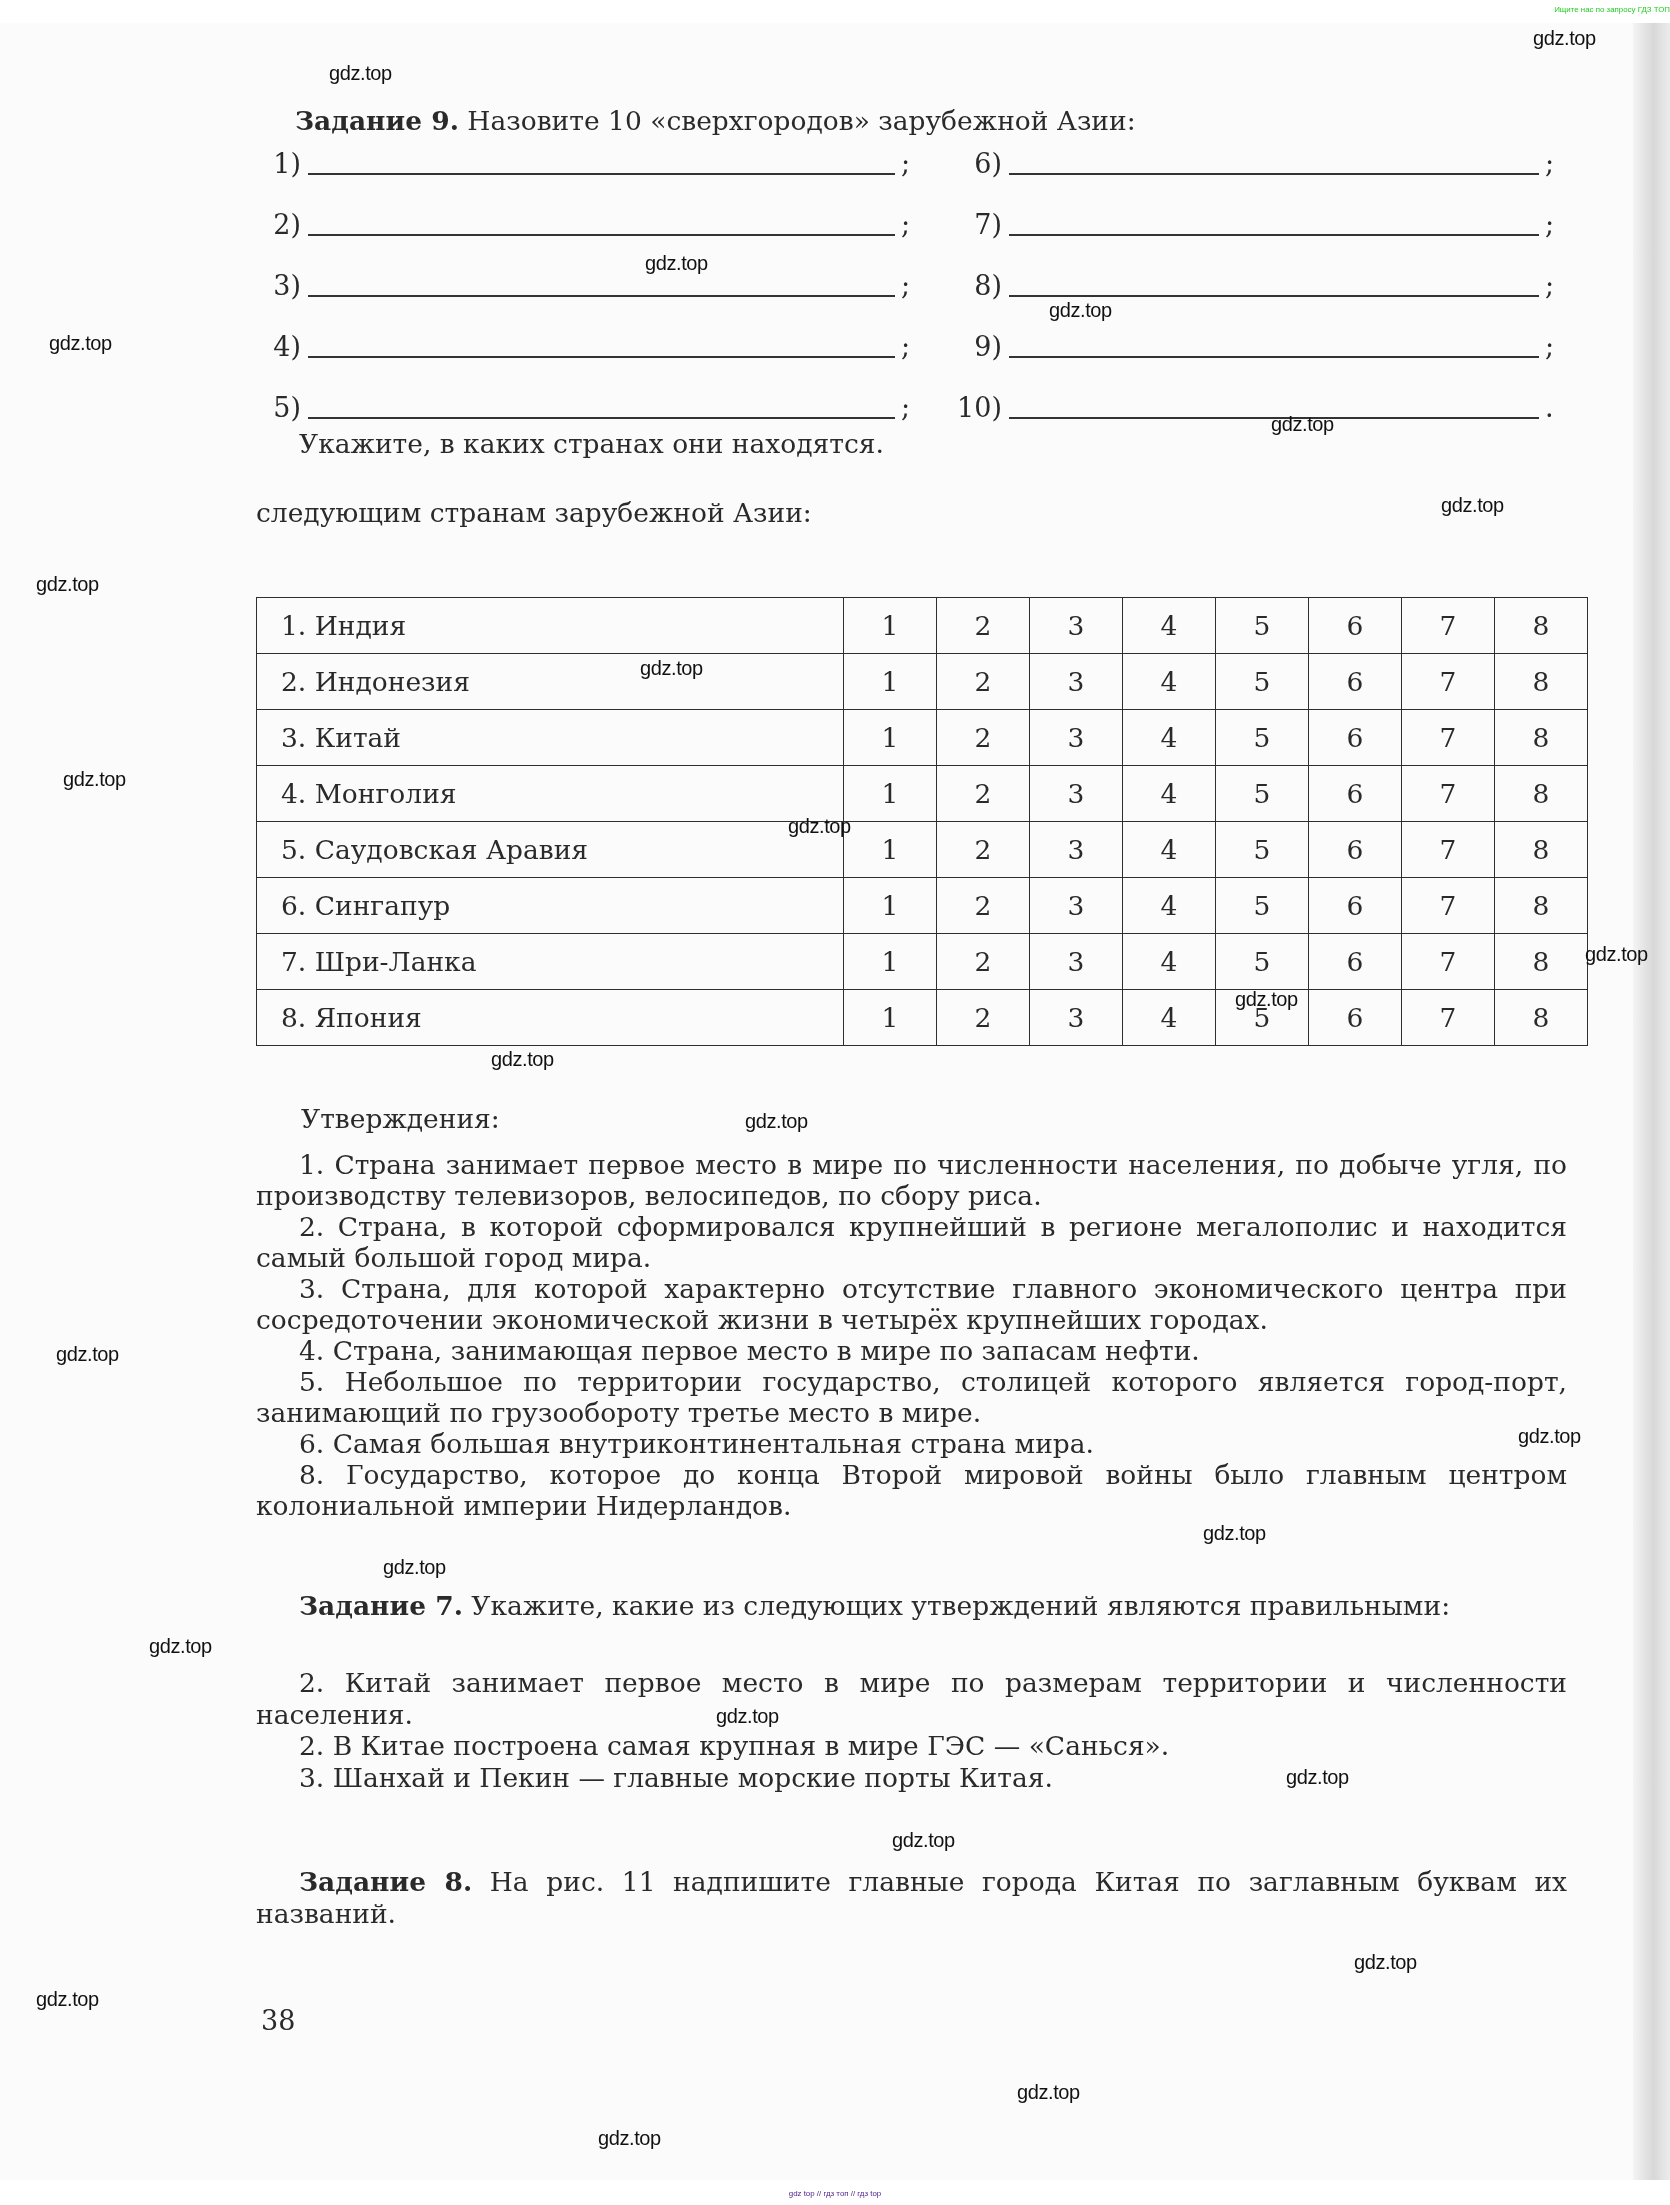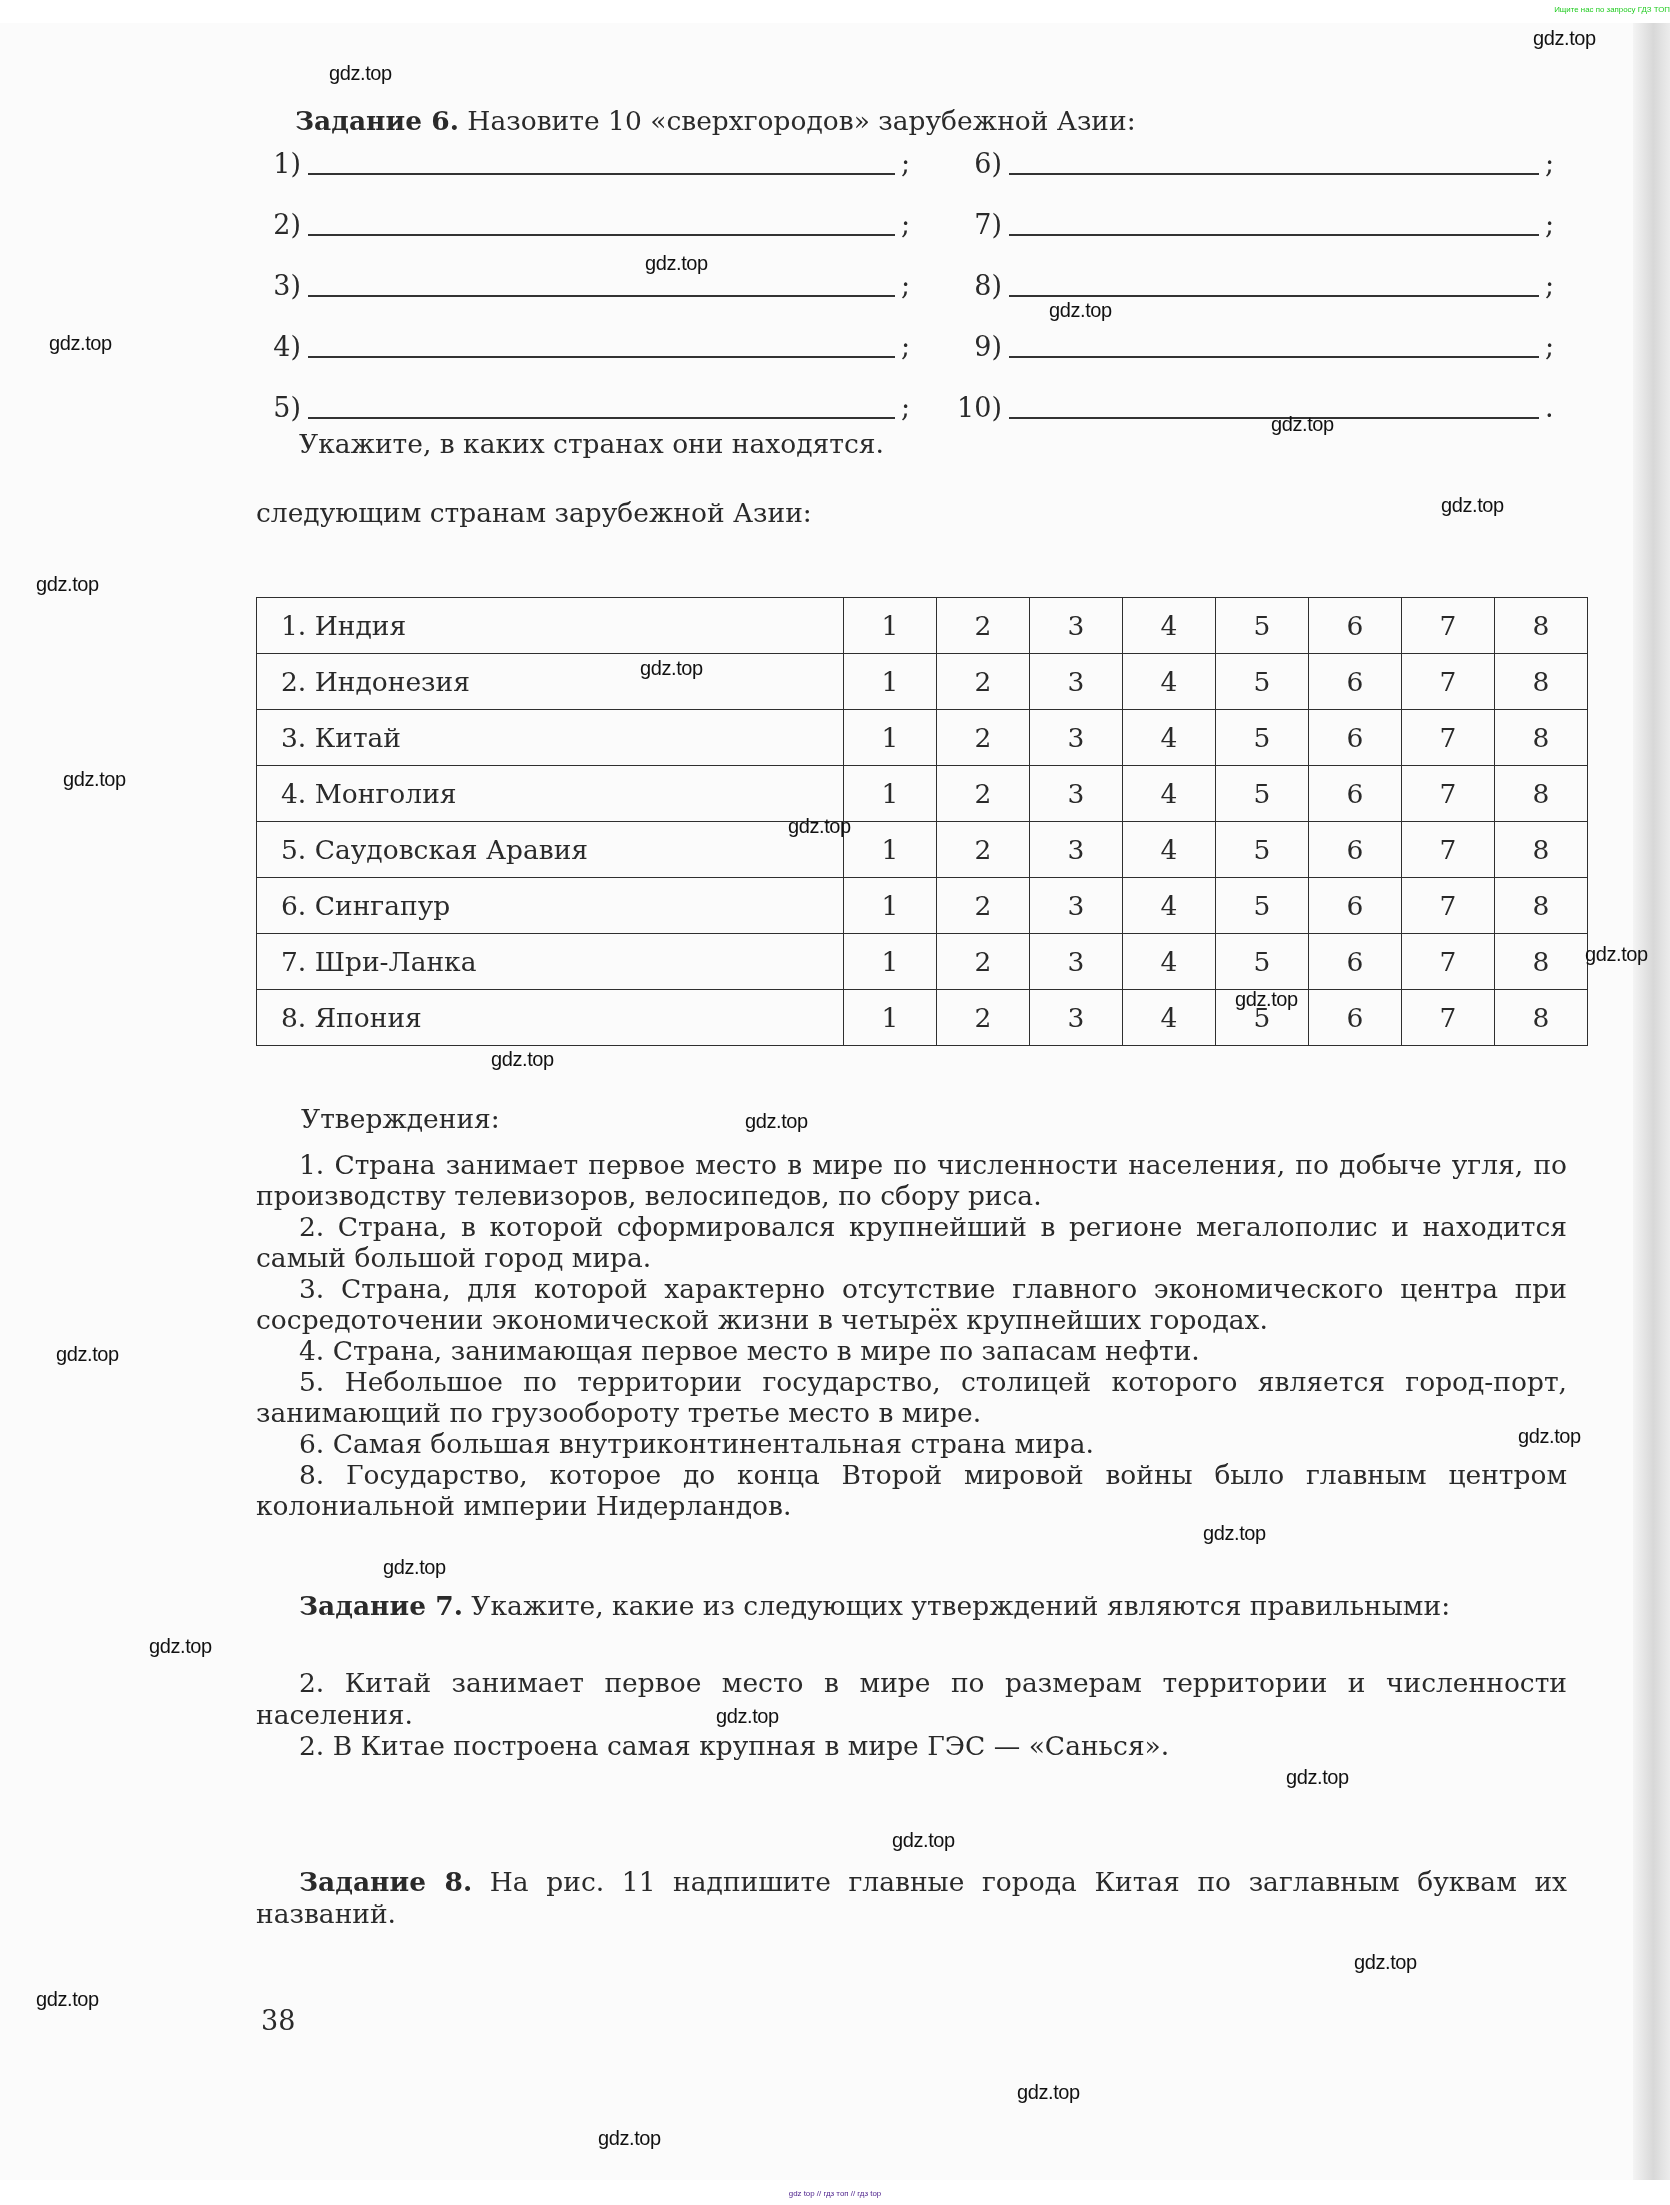--- a/index.html
+++ b/index.html
@@ -56,21 +56,21 @@
 <body>
 
 <div class="top-banner">
   <span style="color:#22cc22">Ищите нас по запросу ГДЗ ТОП</span>
 </div>
 
 <div class="page"></div>
 <div class="page-edge"></div>
 
 <div class="txt" style="left:295px; top:105px;">
-  <span class="bold">Задание 6.</span>
+  <span class="bold">Задание 9.</span>
   <span>Назовите 10 «сверхгородов» зарубежной Азии:</span>
 </div>
 
 <div class="blank-row" style="left:272px; top:143px;">
   <span class="num">1)</span>
   <span class="line" style="width:587px"></span>
   <span class="end">;</span>
 </div>
 <div class="blank-row" style="left:272px; top:204px;">
   <span class="num">2)</span>
@@ -233,20 +233,21 @@
 <div class="para" style="left:256px; top:1590px;">
   <div style="text-indent:43px">
     <span class="lead">Задание 7.</span>
     <span>Укажите, какие из следующих утверждений являются правильными:</span>
   </div>
 </div>
 
 <div class="para" style="left:256px; top:1667px;">
   <div style="text-indent:43px">2. Китай занимает первое место в мире по размерам территории и численности населения.</div>
   <div style="text-indent:43px">2. В Китае построена самая крупная в мире ГЭС — «Санься».</div>
+  <div style="text-indent:43px">3. Шанхай и Пекин — главные морские порты Китая.</div>
 </div>
 
 <div class="para" style="left:256px; top:1866px;">
   <div style="text-indent:43px">
     <span class="lead">Задание 8.</span>
     <span>На рис. 11 надпишите главные города Китая по заглавным буквам их названий.</span>
   </div>
 </div>
 
 <div class="page-num">38</div>

